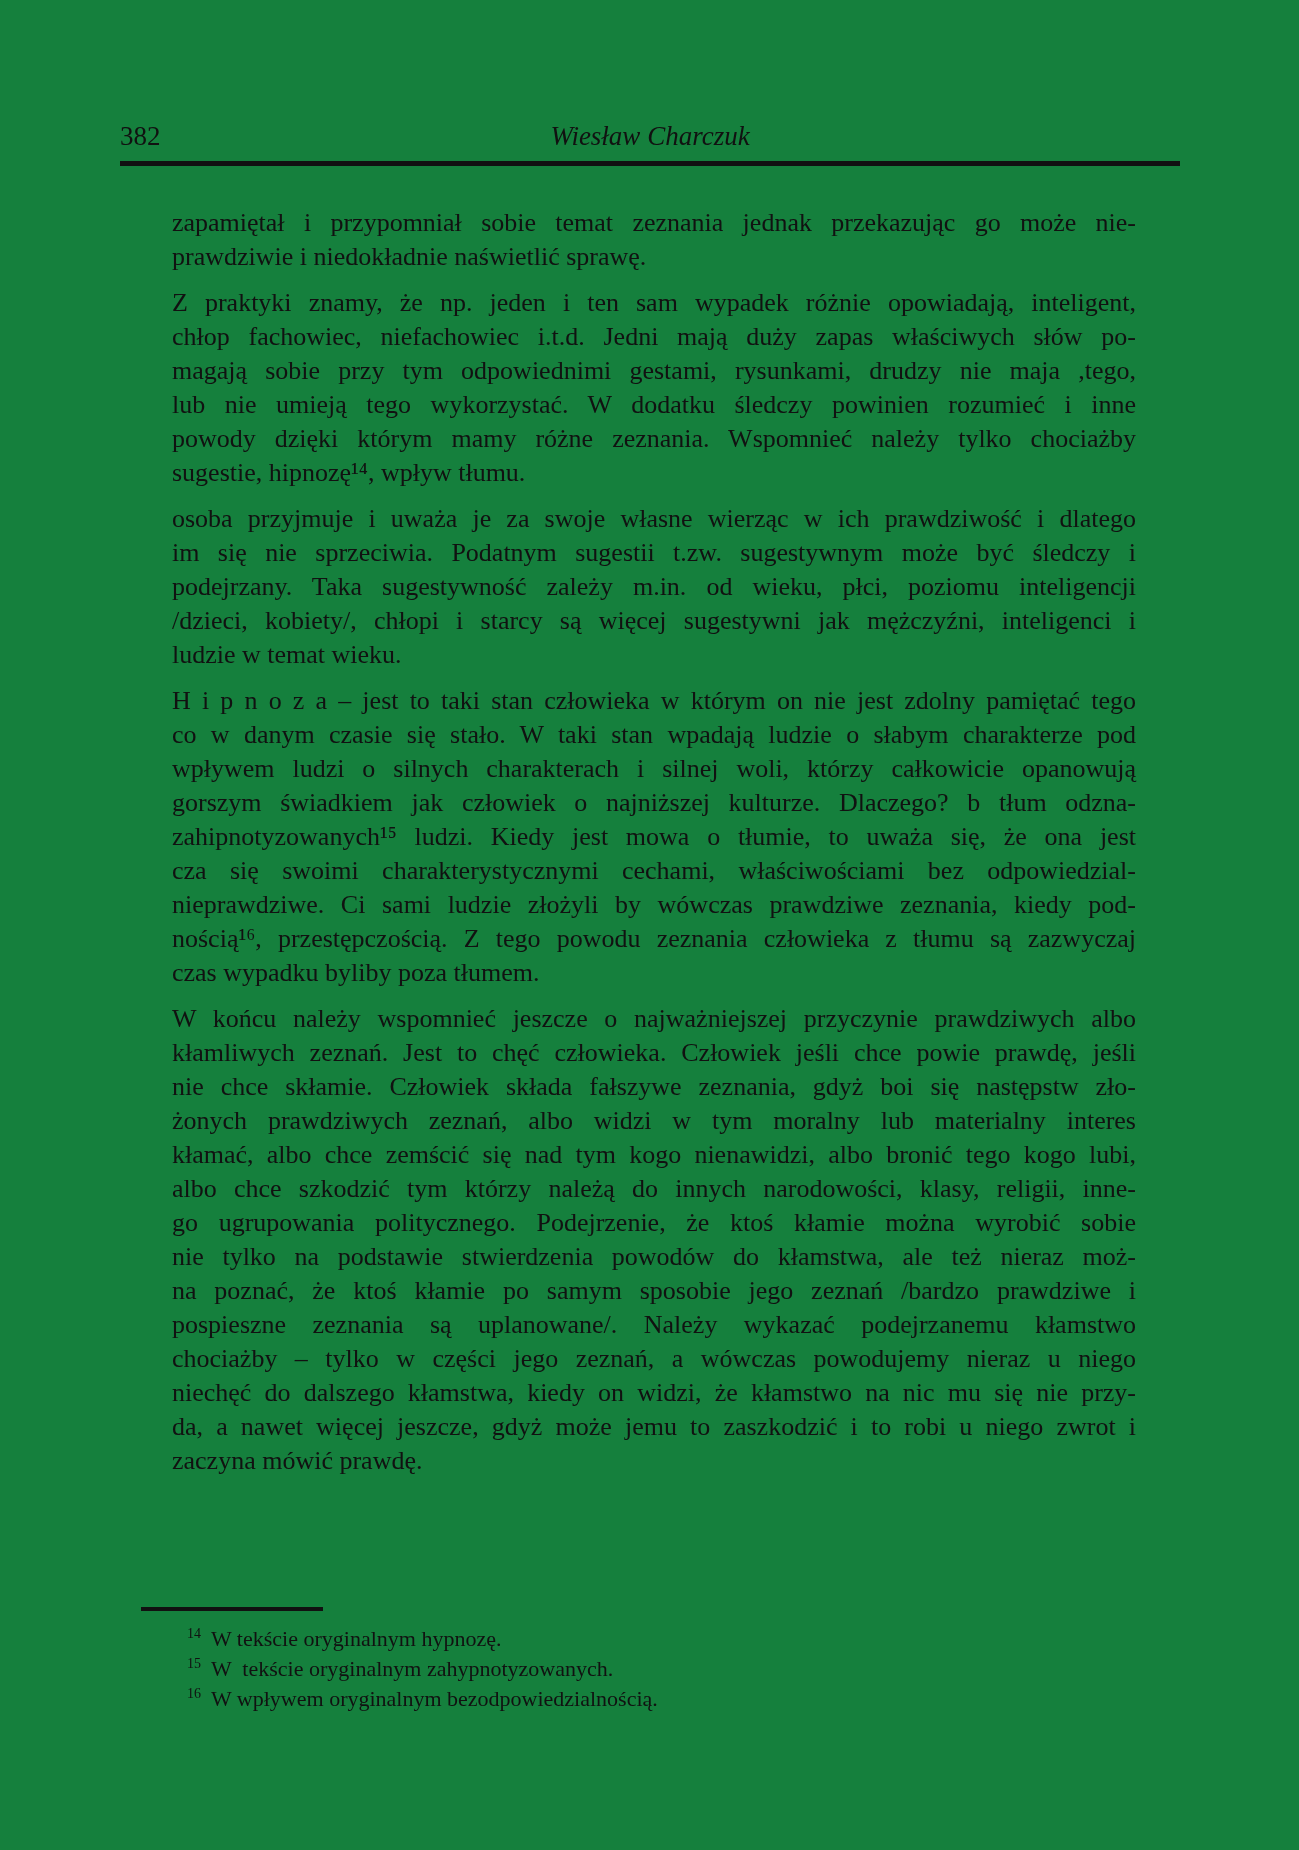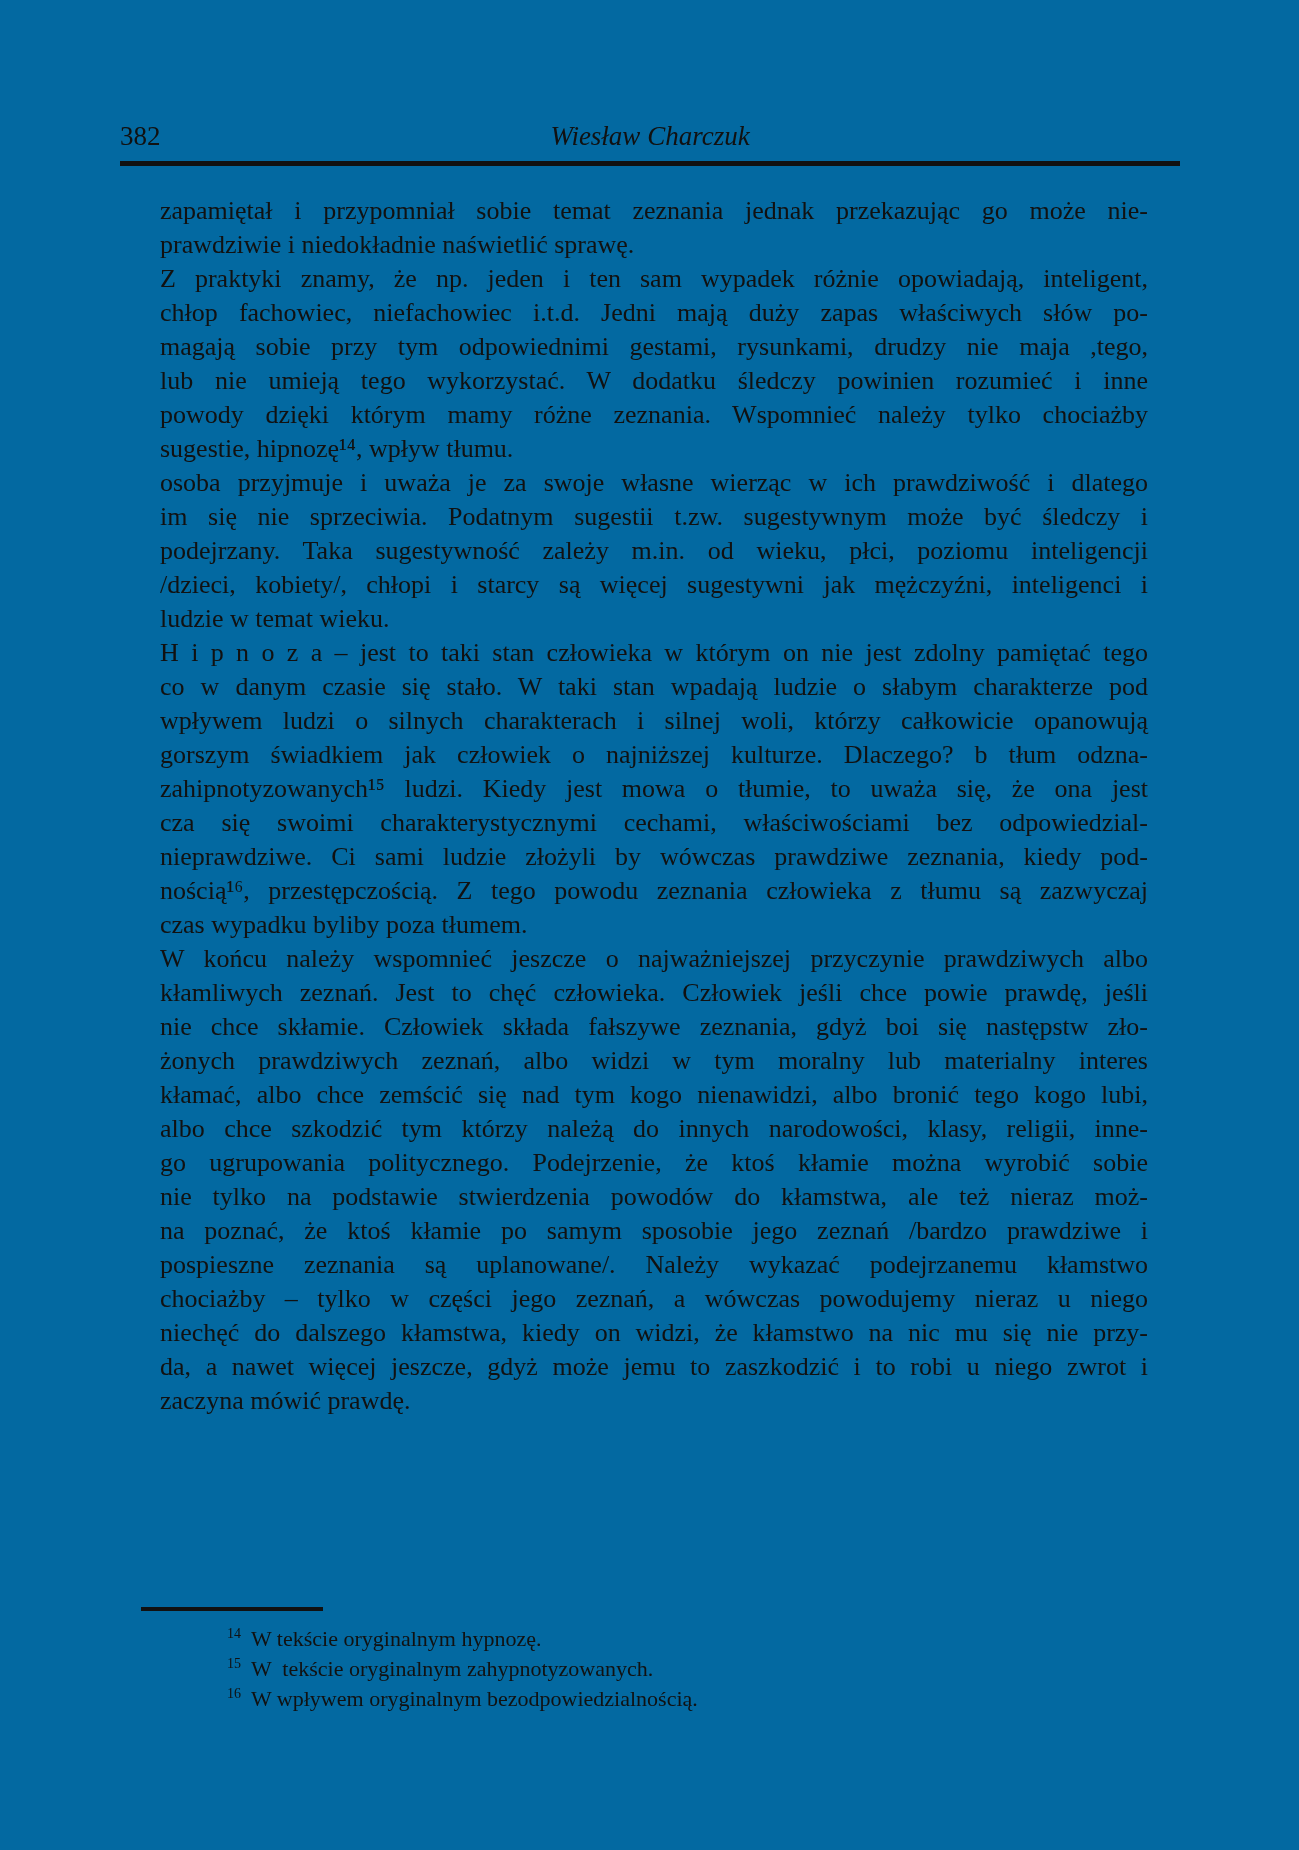--- a/index.html
+++ b/index.html
@@ -1,20 +1,20 @@
 <!DOCTYPE html>
 <html><head>
 <meta charset="utf-8">
 <style>
   html, body { margin: 0; padding: 0; background: #e8e8e8; }
   .page {
     position: relative;
     width: 1299px;
     height: 1850px;
-    background: #0369a1;
+    background: #15803d;
     margin: 0 auto;
     font-family: "Liberation Serif", "DejaVu Serif", serif;
     color: #111111;
     overflow: hidden;
   }
   
   .header {
     position: absolute;
     top: 121px;
     left: 120px;
@@ -45,21 +45,21 @@
   }
   
   .body-text {
     position: absolute;
     top: 194px;
     left: 160px;
     width: 988px;
     font-size: 26px;
     line-height: 34px;
   }
-  .paragraph { margin: 0; }
+  .paragraph { margin: 12px; }
   .body-line {
     text-align: justify;
     text-align-last: justify;
   }
   .body-line.last {
     text-align-last: left;
   }
   
   .footnote-separator {
     position: absolute;
@@ -69,21 +69,20 @@
     height: 4px;
     background: #111111;
   }
   .footnotes {
     position: absolute;
     top: 1624px;
     left: 187px;
     width: 960px;
     font-size: 22px;
     line-height: 30px;
-    margin-left: 40px;
   }
   .footnote { white-space: pre-wrap; }
   .footnote sup {
     font-size: 14px;
     line-height: 0;
     margin-right: 10px;
   }
 </style>
 </head>
 <body>

